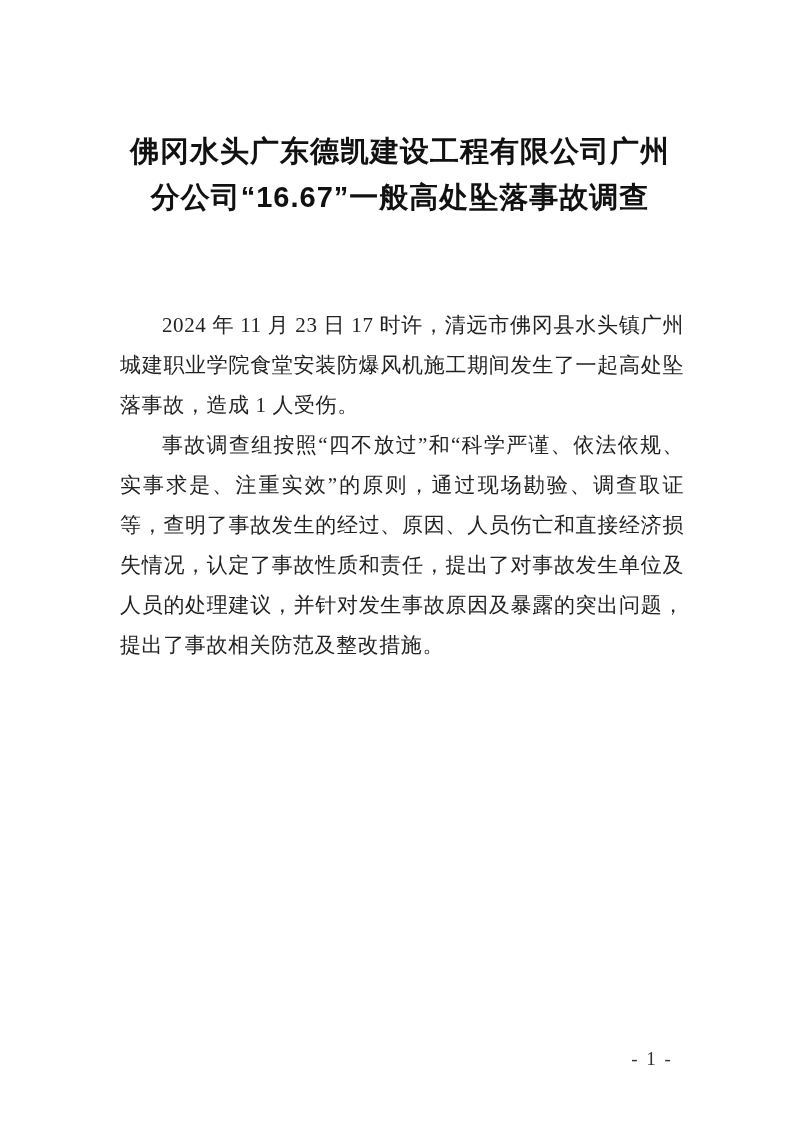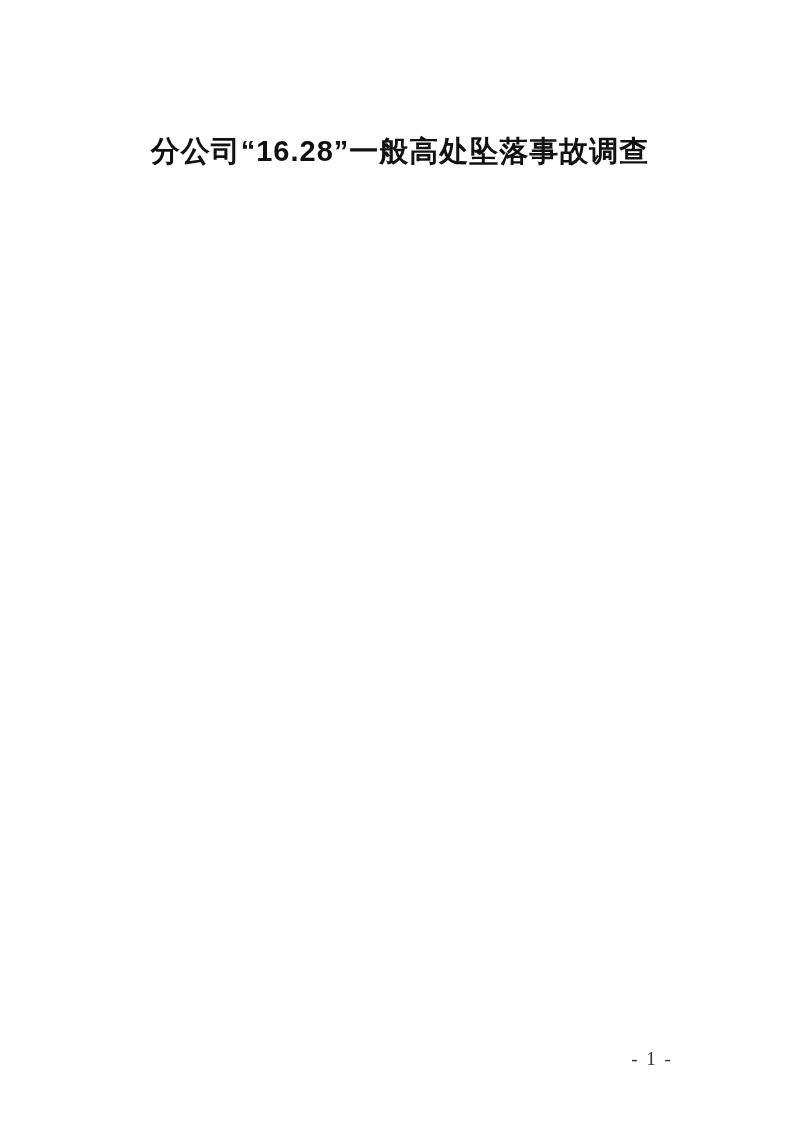--- a/index.html
+++ b/index.html
@@ -62,21 +62,24 @@
     color: #333333;
     white-space: nowrap;
   }
 </style>
 </head>
 <body>
 
 <div class="page">
 
   <h1 class="doc-title">
-    <span class="title-line">分公司“16.28”一般高处坠落事故调查</span>
+    <span class="title-line">佛冈水头广东德凯建设工程有限公司广州</span>
+    <span class="title-line">分公司“16.67”一般高处坠落事故调查</span>
   </h1>
 
   <div class="doc-body">
+    <p>2024 年 11 月 23 日 17 时许，清远市佛冈县水头镇广州城建职业学院食堂安装防爆风机施工期间发生了一起高处坠落事故，造成 1 人受伤。</p>
+    <p>事故调查组按照“四不放过”和“科学严谨、依法依规、实事求是、注重实效”的原则，通过现场勘验、调查取证等，查明了事故发生的经过、原因、人员伤亡和直接经济损失情况，认定了事故性质和责任，提出了对事故发生单位及人员的处理建议，并针对发生事故原因及暴露的突出问题，提出了事故相关防范及整改措施。</p>
   </div>
 
   <div class="page-footer">- 1 -</div>
 
 </div>
 
 </body></html>

